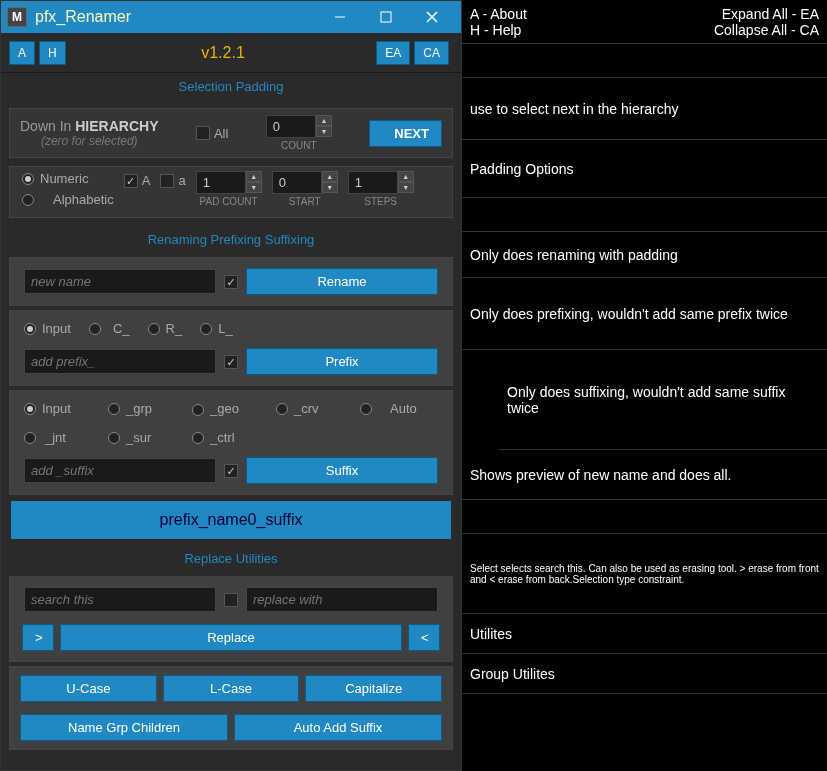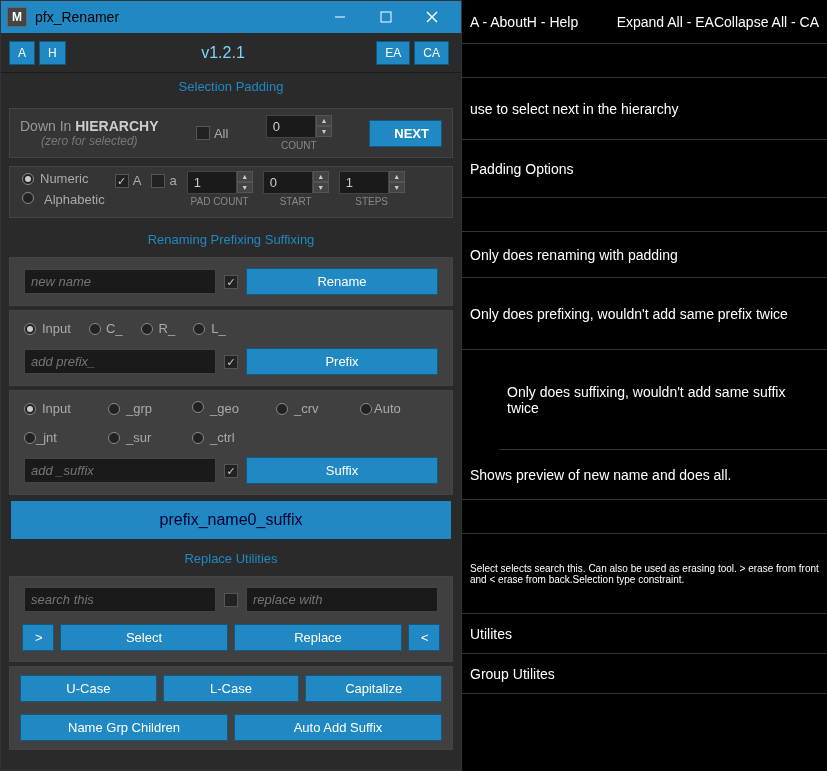--- a/index.html
+++ b/index.html
@@ -1,25 +1,25 @@
 <!DOCTYPE html>
 <html><head>
 <meta charset="utf-8">
 <style>
 * { box-sizing: border-box; margin: 0; padding: 0; font-family: Arial, sans-serif; }
 body { background: #000; display: flex; width: 827px; height: 771px; font-size: 13px; }
 .app { width: 462px; height: 771px; background: #2a2a2a; border: 1px solid #333; }
 .titlebar { background: #2088c2; height: 32px; display: flex; align-items: center; padding: 0 6px; }
 .titlebar .icon { width: 20px; height: 20px; background: #444; color: #fff; display: flex; align-items: center; justify-content: center; font-weight: bold; font-size: 12px; margin-right: 8px; border: 1px solid #666; }
-.titlebar .title { color: #000000; flex: 1; font-size: 14px; }
+.titlebar .title { color: #fef9c3; flex: 1; font-size: 16px; }
 .titlebar .win-btn { width: 46px; height: 32px; display: flex; align-items: center; justify-content: center; color: #fff; }
 .win-btn svg { width: 12px; height: 12px; }
 .header { background: #2a2a2a; height: 40px; display: flex; align-items: center; padding: 0 8px; border-bottom: 1px solid #1a1a1a; }
 .header .sbtn { background: #2088c2; color: #fff; border: 1px solid #0d5a84; padding: 4px 8px; font-size: 12px; margin-right: 4px; cursor: pointer; }
-.header .version { flex: 1; text-align: center; color: #7dd3fc; font-size: 16px; }
+.header .version { flex: 1; text-align: center; color: #eab308; font-size: 16px; }
 .section-title { color: #2088c2; text-align: center; padding: 6px; font-size: 13px; }
 .section { border: 1px solid #444; margin: 8px 8px; background: #353535; }
 .row { display: flex; align-items: center; padding: 6px 10px; gap: 8px; }
 .hierarchy-label { color: #999; font-size: 14px; }
 .hierarchy-label b { color: #ccc; font-weight: bold; }
 .subtitle { color: #777; font-style: italic; font-size: 12px; text-align: center; }
 .chk { width: 14px; height: 14px; background: #222; border: 1px solid #555; display: inline-block; }
 .chk.checked::after { content: "✓"; color: #ccc; font-size: 11px; display: block; text-align: center; line-height: 12px; }
 .radio { width: 12px; height: 12px; border-radius: 50%; border: 1px solid #888; background: #222; display: inline-block; }
 .radio.on::after { content: ""; display: block; width: 6px; height: 6px; background: #ccc; border-radius: 50%; margin: 2px; }
@@ -33,21 +33,21 @@
 .btn { background: #2088c2; color: #fff; border: 1px solid #0d5a84; padding: 5px 12px; font-size: 13px; cursor: pointer; text-align: center; }
 .padding-row { padding: 4px 12px 10px 12px; }
 .spinner-group { display: flex; flex-direction: column; align-items: center; }
 .preview { background: #2088c2; color: #003; text-align: center; padding: 10px; font-size: 16px; margin: 6px 10px; }
 .annotations { flex: 1; padding: 0; color: #fff; font-size: 14px; }
 .annotations .arow { border-bottom: 1px solid #333; padding: 6px 8px; display: flex; align-items: center; min-height: 34px; }
 .small-row { display: flex; gap: 6px; padding: 6px 8px; }
 .flex1 { flex: 1; }
 .group-box { border: 1px solid #444; margin: 4px 8px; padding: 4px; background: #404040; }
 .legend-row { display: flex; justify-content: space-between; gap: 20px; padding: 6px 8px; }
-.legend-col { display: flex; flex-direction: row; gap: 0; }
+.legend-col { display: flex; flex-direction: column; gap: 0; }
 </style>
 </head>
 <body>
 
 <div class="app">
   <div class="titlebar">
     <div class="icon">M</div>
     <div class="title">pfx_Renamer</div>
     <div class="win-btn">
         <svg viewBox="0 0 12 12">
@@ -100,21 +100,21 @@
       <button class="btn" style="font-weight:bold;padding-left:24px;">NEXT</button>
     </div>
   </div>
 
   <div class="section padding-row" style="display:flex;gap:10px;align-items:flex-start;">
     <div style="display:flex;flex-direction:column;gap:6px;">
       <div style="display:flex;align-items:center;gap:6px;">
           <span class="radio on"></span>
           <span class="label">Numeric</span>
         </div>
-      <div style="display:flex;align-items:flex-start;gap:10px;">
+      <div style="display:flex;align-items:center;gap:19px;">
           <span class="radio"></span>
           <span class="label">Alphabetic</span>
         </div>
     </div>
     <div style="display:flex;align-items:center;gap:4px;margin-top:2px;">
       <span class="chk checked"></span>
         <span class="label">A</span>
       <span class="chk" style="margin-left:6px;"></span>
         <span class="label">a</span>
     </div>
@@ -159,21 +159,21 @@
       <button class="btn flex1">Rename</button>
     </div>
   </div>
 
   <div class="group-box">
     <div class="row" style="gap:18px;">
       <div style="display:flex;align-items:center;gap:6px;">
           <span class="radio on"></span>
           <span class="label">Input</span>
         </div>
-      <div style="display:flex;align-items:center;gap:5px;">
+      <div style="display:flex;align-items:center;gap:12px;">
           <span class="radio"></span>
           <span class="label">C_</span>
         </div>
       <div style="display:flex;align-items:center;gap:6px;">
           <span class="radio"></span>
           <span class="label">R_</span>
         </div>
       <div style="display:flex;align-items:center;gap:6px;">
           <span class="radio"></span>
           <span class="label">L_</span>
@@ -189,33 +189,33 @@
   <div class="group-box">
     <div class="row" style="gap:14px;flex-wrap:wrap;">
       <div style="display:flex;align-items:center;gap:6px;width:70px;">
           <span class="radio on"></span>
           <span class="label">Input</span>
         </div>
       <div style="display:flex;align-items:center;gap:6px;width:70px;">
           <span class="radio"></span>
           <span class="label">_grp</span>
         </div>
-      <div style="display:flex;align-items:flex-start;gap:6px;width:70px;">
+      <div style="display:flex;align-items:flex-end;gap:6px;width:70px;">
           <span class="radio"></span>
           <span class="label">_geo</span>
         </div>
       <div style="display:flex;align-items:center;gap:6px;width:70px;">
           <span class="radio"></span>
           <span class="label">_crv</span>
         </div>
-      <div style="display:flex;align-items:center;gap:2px;width:70px;">
+      <div style="display:flex;align-items:center;gap:18px;width:70px;">
           <span class="radio"></span>
           <span class="label">Auto</span>
         </div>
-      <div style="display:flex;align-items:center;gap:0;width:70px;">
+      <div style="display:flex;align-items:center;gap:9px;width:70px;">
           <span class="radio"></span>
           <span class="label">_jnt</span>
         </div>
       <div style="display:flex;align-items:center;gap:6px;width:70px;">
           <span class="radio"></span>
           <span class="label">_sur</span>
         </div>
       <div style="display:flex;align-items:center;gap:6px;width:70px;">
           <span class="radio"></span>
           <span class="label">_ctrl</span>
@@ -233,21 +233,20 @@
   <div class="section-title">Replace Utilities</div>
 
   <div class="group-box">
     <div class="row">
       <input class="input flex1" placeholder="search this" style="">
       <span class="chk"></span>
       <input class="input flex1" placeholder="replace with" style="">
     </div>
     <div class="small-row">
       <button class="btn" style="width:32px;">&gt;</button>
-      <button class="btn flex1">Select</button>
       <button class="btn flex1">Replace</button>
       <button class="btn" style="width:32px;">&lt;</button>
     </div>
   </div>
 
   <div class="group-box" style="padding:2px;">
     <div class="small-row">
       <button class="btn flex1">U-Case</button>
       <button class="btn flex1">L-Case</button>
       <button class="btn flex1">Capitalize</button>

